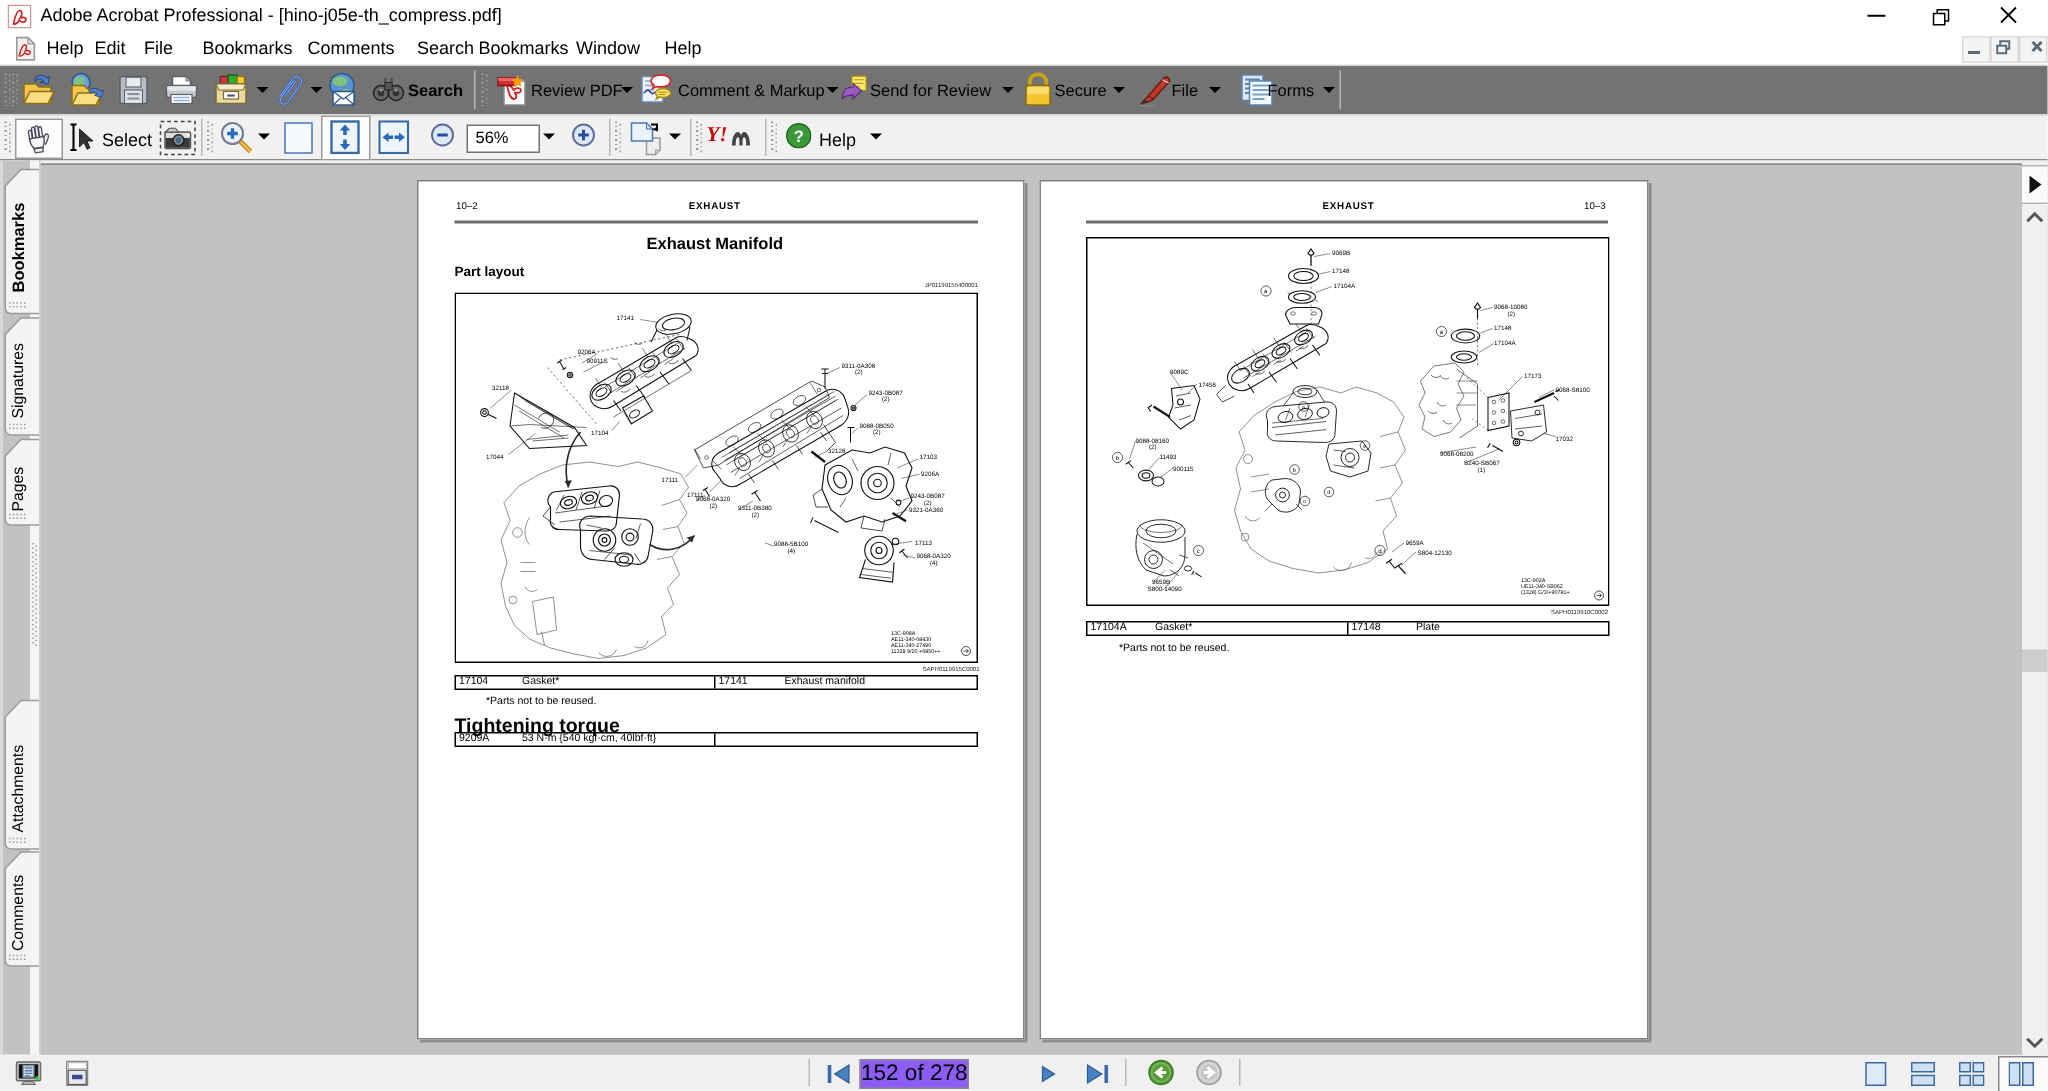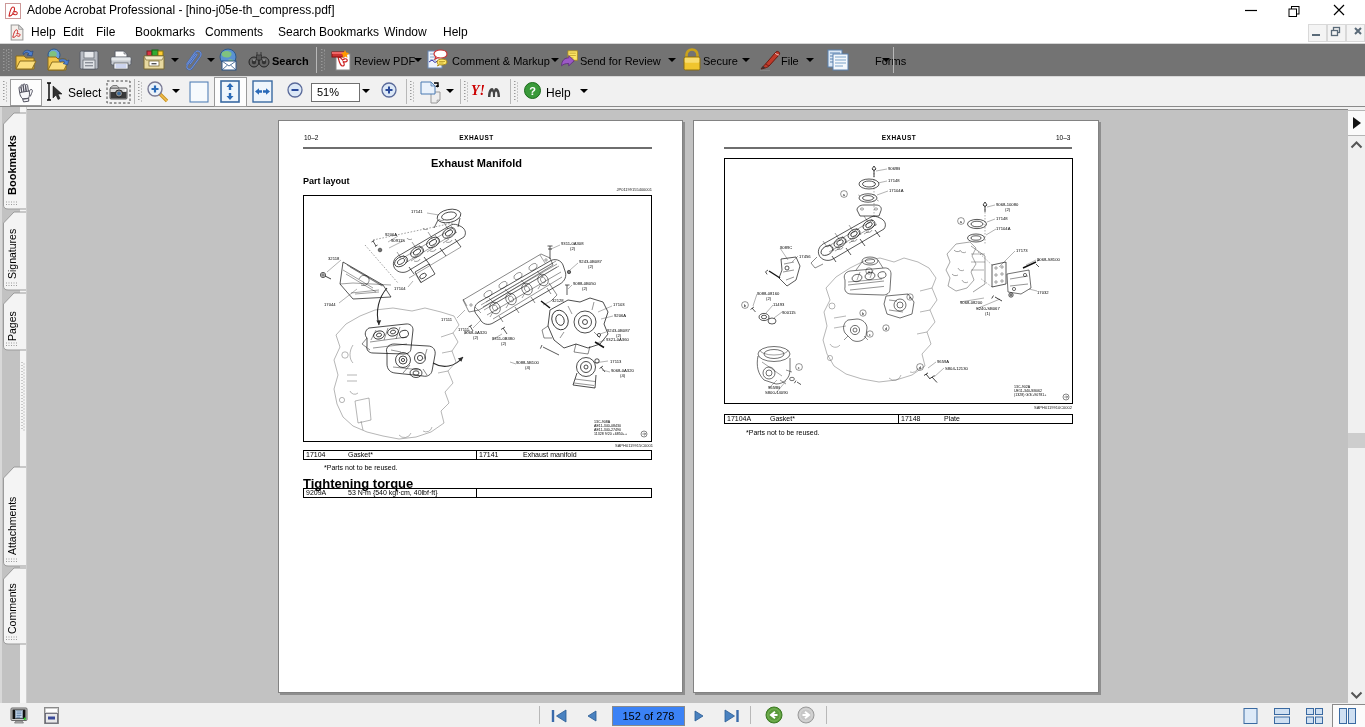--- a/index.html
+++ b/index.html
@@ -197,21 +197,21 @@
   </svg>
   <div class="tbtext" style="left:781px;top:11px">File</div>
   <div class="dd" style="left:806px;top:14px"></div>
 
   <svg class="abs" style="left:826px;top:4px" width="24" height="24" viewBox="0 0 24 24">
     <rect x="2" y="2" width="14" height="17" fill="#dce8f5" stroke="#5a82b0"></rect>
     <path d="M4 5 h10 M4 8 h10 M4 11 h10 M4 14 h7" stroke="#5a82b0" stroke-width="1.2"></path>
     <rect x="7" y="6" width="15" height="16" fill="#f4f8fc" stroke="#5a82b0"></rect>
     <path d="M9 9 h11 M9 12 h11 M9 15 h11 M9 18 h8" stroke="#7aa2c8" stroke-width="1.2"></path>
   </svg>
-  <div class="tbtext" style="left:875px;top:11px">Forms</div>
+  <div class="tbtext" style="left:845px;top:11px">Forms</div>
   <div class="dd" style="left:882px;top:14px"></div>
   <div class="vsep" style="left:893px;top:3px;height:26px"></div>
   </div>
 </div>
 
 <div class="abs" id="tb2">
   <div class="grip" style="left:3px;top:4px;height:21px"></div>
   <div id="tb2icons">
 
   <div class="abs" style="left:10px;top:2px;width:30px;height:25px;background:#fdfdfd;border:1px solid #9a9a9a"></div>
@@ -270,21 +270,21 @@
     <path d="M3 11.5 l4-3.2 v2 h3 v2.4 h-3 v2 z" fill="#2a6ab8"></path>
     <path d="M18 11.5 l-4-3.2 v2 h-3 v2.4 h3 v2 z" fill="#2a6ab8"></path>
   </svg>
 
   <svg class="abs" style="left:287px;top:5px" width="16" height="16" viewBox="0 0 16 16">
     <circle cx="8" cy="8" r="7" fill="#dce8f6" stroke="#5a6a9a" stroke-width="1.3"></circle>
     <path d="M4.5 8 h7" stroke="#2a4a9a" stroke-width="2"></path>
   </svg>
 
   <div class="abs" style="left:311px;top:6px;width:47px;height:17px;background:#fff;border:1px solid #707070"></div>
-  <div class="tbtext" style="left:317px;top:9px;font-size:11px">51%</div>
+  <div class="tbtext" style="left:317px;top:9px;font-size:11px">56%</div>
   <div class="dd" style="left:362px;top:12px"></div>
 
   <svg class="abs" style="left:381px;top:5px" width="16" height="16" viewBox="0 0 16 16">
     <circle cx="8" cy="8" r="7" fill="#dce8f6" stroke="#5a6a9a" stroke-width="1.3"></circle>
     <path d="M4.5 8 h7 M8 4.5 v7" stroke="#2a4a9a" stroke-width="2"></path>
   </svg>
   <div class="vsep" style="left:406px;top:2px;height:25px"></div>
   <div class="grip" style="left:410px;top:4px;height:21px"></div>
 
   <svg class="abs" style="left:419px;top:3px" width="24" height="24" viewBox="0 0 24 24">
@@ -837,21 +837,21 @@
     <path d="M3 2 v12" stroke="#3a6aaa" stroke-width="2.4"></path>
     <path d="M16 2 L6.5 8 L16 14 z" fill="#4a82c0" stroke="#2a5a92" stroke-width="0.8"></path>
 
     <path d="M46 3 L38 8 L46 13 z" fill="#4a82c0" stroke="#2a5a92" stroke-width="0.8"></path>
 
     <path d="M145 3 L153 8 L145 13 z" fill="#4a82c0" stroke="#2a5a92" stroke-width="0.8"></path>
 
     <path d="M175 2 L184.5 8 L175 14 z" fill="#4a82c0" stroke="#2a5a92" stroke-width="0.8"></path>
     <path d="M187.5 2 v12" stroke="#3a6aaa" stroke-width="2.4"></path>
   </svg>
-  <div class="abs" style="left:612px;top:3px;width:71px;height:18px;background:#3b82f6;border:1px solid #8a8a8a;font-size:11px;text-align:center;line-height:18px">152 of 278</div>
+  <div class="abs" style="left:573px;top:3px;width:71px;height:18px;background:#8b5cf6;border:1px solid #8a8a8a;font-size:15px;text-align:center;line-height:18px">152 of 278</div>
   <div class="vsep" style="left:750px;top:3px;height:18px"></div>
   <svg class="abs" style="left:765px;top:3px" width="52" height="18" viewBox="0 0 52 18">
     <circle cx="9" cy="9" r="8" fill="#5a9a3a" stroke="#3a7a22"></circle>
     <circle cx="9" cy="9" r="6.2" fill="none" stroke="#7ab85a" stroke-width="1"></circle>
     <path d="M12.5 9 h-5 M10 5.8 L6 9 l4 3.2" fill="none" stroke="#fff" stroke-width="2"></path>
     <circle cx="41" cy="9" r="8" fill="#c7c7c7" stroke="#9a9a9a"></circle>
     <circle cx="41" cy="9" r="6.2" fill="none" stroke="#dadada" stroke-width="1"></circle>
     <path d="M37.5 9 h5 M40 5.8 L44 9 l-4 3.2" fill="none" stroke="#fff" stroke-width="2"></path>
   </svg>
   <div class="vsep" style="left:826px;top:3px;height:18px"></div>

